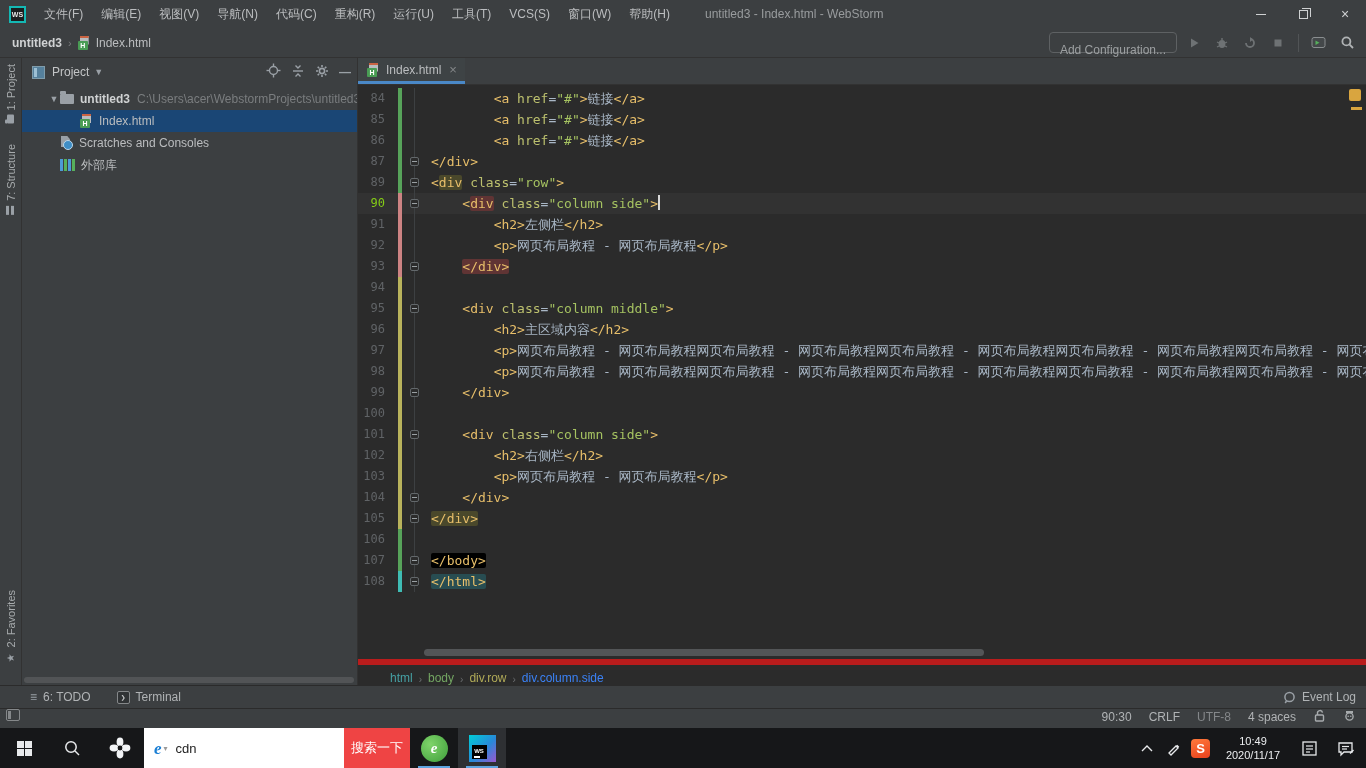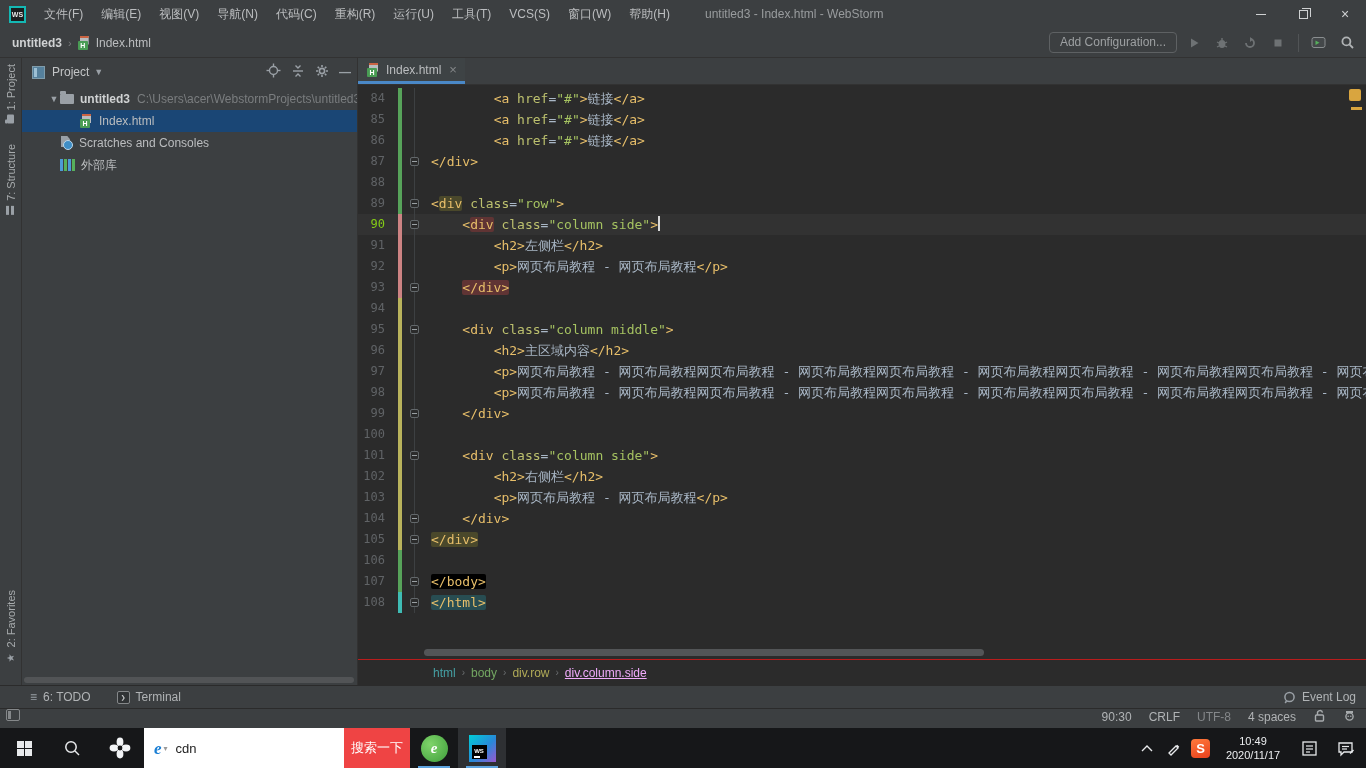--- a/index.html
+++ b/index.html
@@ -20,21 +20,21 @@
   .glyph-max { width:9px; height:9px; border:1px solid #cfd1d2; position:relative; display:block; }
   .glyph-max::before { content:""; position:absolute; left:2px; top:-3px; width:8px; height:8px; border:1px solid #cfd1d2; border-left:none; border-bottom:none; }
   .glyph-close { font-size:14px; line-height:14px; }
 
   
   .navbar { height:30px; background:#3c3f41; border-bottom:1px solid #323232; display:flex; align-items:center; padding:0 8px 0 12px; flex:0 0 auto; }
   .crumb-project { font-weight:bold; color:#d0d2d3; }
   .crumb-sep { color:#787b7d; margin:0 6px; font-size:11px; }
   .crumb-file { display:flex; align-items:center; gap:5px; color:#bbbdbf; }
   .navbar-right { margin-left:auto; display:flex; align-items:center; gap:6px; }
-  .add-config { height:21px; border:1px solid #5e6163; border-radius:4px; padding:0 10px; color:#9da0a2; font-size:12px; line-height:19px; background:transparent; }
+  .add-config { height:21px; border:1px solid #5e6163; border-radius:4px; padding:8px 10px; color:#9da0a2; font-size:12px; line-height:19px; background:transparent; }
   .nav-ico { width:22px; height:22px; display:flex; align-items:center; justify-content:center; }
   .nav-sep { width:1px; height:18px; background:#515456; margin:0 3px; }
 
   
   .main { flex:1; display:flex; min-height:0; }
 
   
   .stripe { width:22px; background:#3c3f41; border-right:1px solid #323232; display:flex; flex-direction:column; align-items:center; padding-top:6px; flex:0 0 auto; }
   .stripe-item { writing-mode:vertical-rl; transform:rotate(180deg); color:#a7abad; font-size:11px; margin-bottom:22px; display:flex; align-items:center; gap:5px; }
   .stripe-spacer { flex:1; }
@@ -97,21 +97,21 @@
   .tk-pl { color:#a9b7c6; } .tk-txt { color:#a9b7c6; } .tk-ws { }
   .bg-row { background:#4a482b; border-radius:2px; }
   .bg-side { background:#603434; border-radius:2px; }
   .bg-body { background:#000000; border-radius:2px; }
   .bg-html { background:#284d52; border-radius:2px; }
   .caret { display:inline-block; width:2px; height:15px; background:#d8d8d8; vertical-align:-2px; }
   .stripe-ind { position:absolute; top:4px; right:5px; width:12px; height:12px; background:#d9a53f; border-radius:2px; }
   .stripe-mark { position:absolute; top:22px; right:4px; width:11px; height:3px; background:#d9a53f; }
   .hscroll { position:absolute; left:66px; bottom:3px; width:560px; height:7px; background:#5a5d5f; border-radius:4px; opacity:.85; }
 
-  .crumbs { height:26px; border-top:1px solid #b91c1c; background:#2b2b2b; display:flex; align-items:center; padding-left:75px; flex:0 0 auto; font-size:12px; }
+  .crumbs { height:26px; border-top:6px solid #b91c1c; background:#2b2b2b; display:flex; align-items:flex-end; padding-left:32px; flex:0 0 auto; font-size:12px; }
   .crumb-item { margin-right:6px; }
   .crumbs .sep { color:#6a6d6f; margin-right:6px; font-size:10px; }
 
   
   .twbar { height:23px; background:#3c3f41; border-top:1px solid #2b2b2b; display:flex; align-items:center; padding:0 10px 0 30px; flex:0 0 auto; }
   .tw-item { display:flex; align-items:center; gap:6px; margin-right:26px; color:#b0b3b5; }
   .ic-list { color:#9aa0a6; font-size:12px; }
   .ic-term { width:13px; height:13px; background:#303335; border:1px solid #85888a; border-radius:2px; color:#c8cacb; font:bold 8px/11px "DejaVu Sans Mono",monospace; text-align:center; }
   .tw-right { margin-left:auto; display:flex; align-items:center; gap:6px; color:#b0b3b5; }
 
@@ -341,26 +341,20 @@
           </div>
           <div class="code-line">
             <div class="ln">87</div>
             <div class="scope-bar" style="background: rgb(87, 163, 90);"></div>
             <div class="foldcol">
               <span class="fold end"></span>
             </div>
             <div class="codetext"><span class="tk-tag">&lt;/div&gt;</span></div>
           </div>
           <div class="code-line">
-            <div class="ln">88</div>
-            <div class="scope-bar" style="background: rgb(87, 163, 90);"></div>
-            <div class="foldcol"></div>
-            <div class="codetext"></div>
-          </div>
-          <div class="code-line">
             <div class="ln">89</div>
             <div class="scope-bar" style="background: rgb(87, 163, 90);"></div>
             <div class="foldcol">
               <span class="fold start"></span>
             </div>
             <div class="codetext"><span class="tk-tag">&lt;</span><span class="tk-tag bg-row">div</span><span class="tk-pl"> </span><span class="tk-attr">class</span><span class="tk-pl">=</span><span class="tk-str">"row"</span><span class="tk-tag">&gt;</span></div>
           </div>
           <div class="code-line current">
             <div class="ln">90</div>
             <div class="scope-bar" style="background: rgb(205, 131, 131);"></div>
@@ -494,21 +488,21 @@
             <div class="codetext"><span class="tk-tag bg-html">&lt;/html&gt;</span></div>
           </div>
         </div>
       <div class="crumbs" id="crumbs">
           <span class="crumb-item" style="color: rgb(69, 160, 164);">html</span>
           <span class="sep">›</span>
           <span class="crumb-item" style="color: rgb(115, 166, 98);">body</span>
           <span class="sep">›</span>
           <span class="crumb-item" style="color: rgb(176, 170, 87);">div.row</span>
           <span class="sep">›</span>
-          <span class="crumb-item" style="color: #f0abfc; text-decoration: underline;">div.column.side</span>
+          <span class="crumb-item" style="color: #3b82f6;">div.column.side</span>
         </div>
     </div>
   </div>
 
   <div class="twbar">
     <span class="tw-item">
       <span class="ic-list">≡</span>
       <span>6: TODO</span>
     </span>
     <span class="tw-item">

